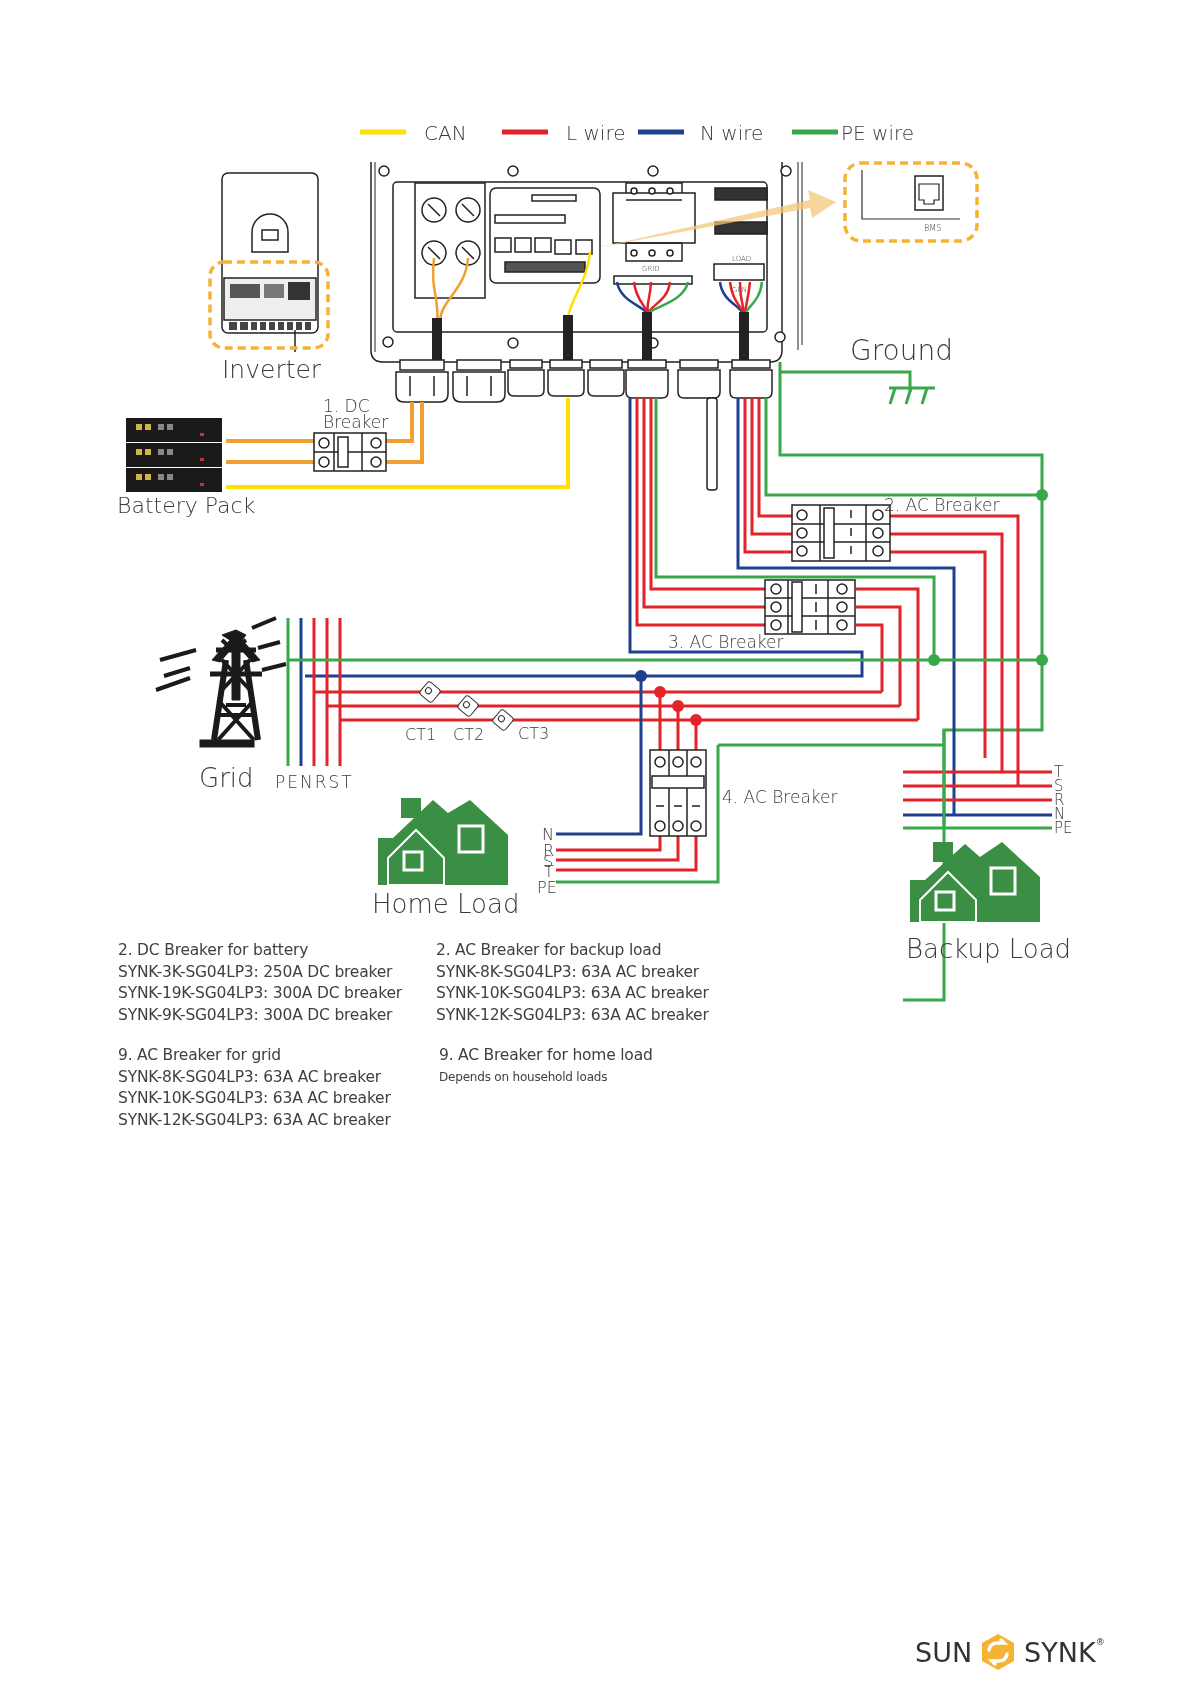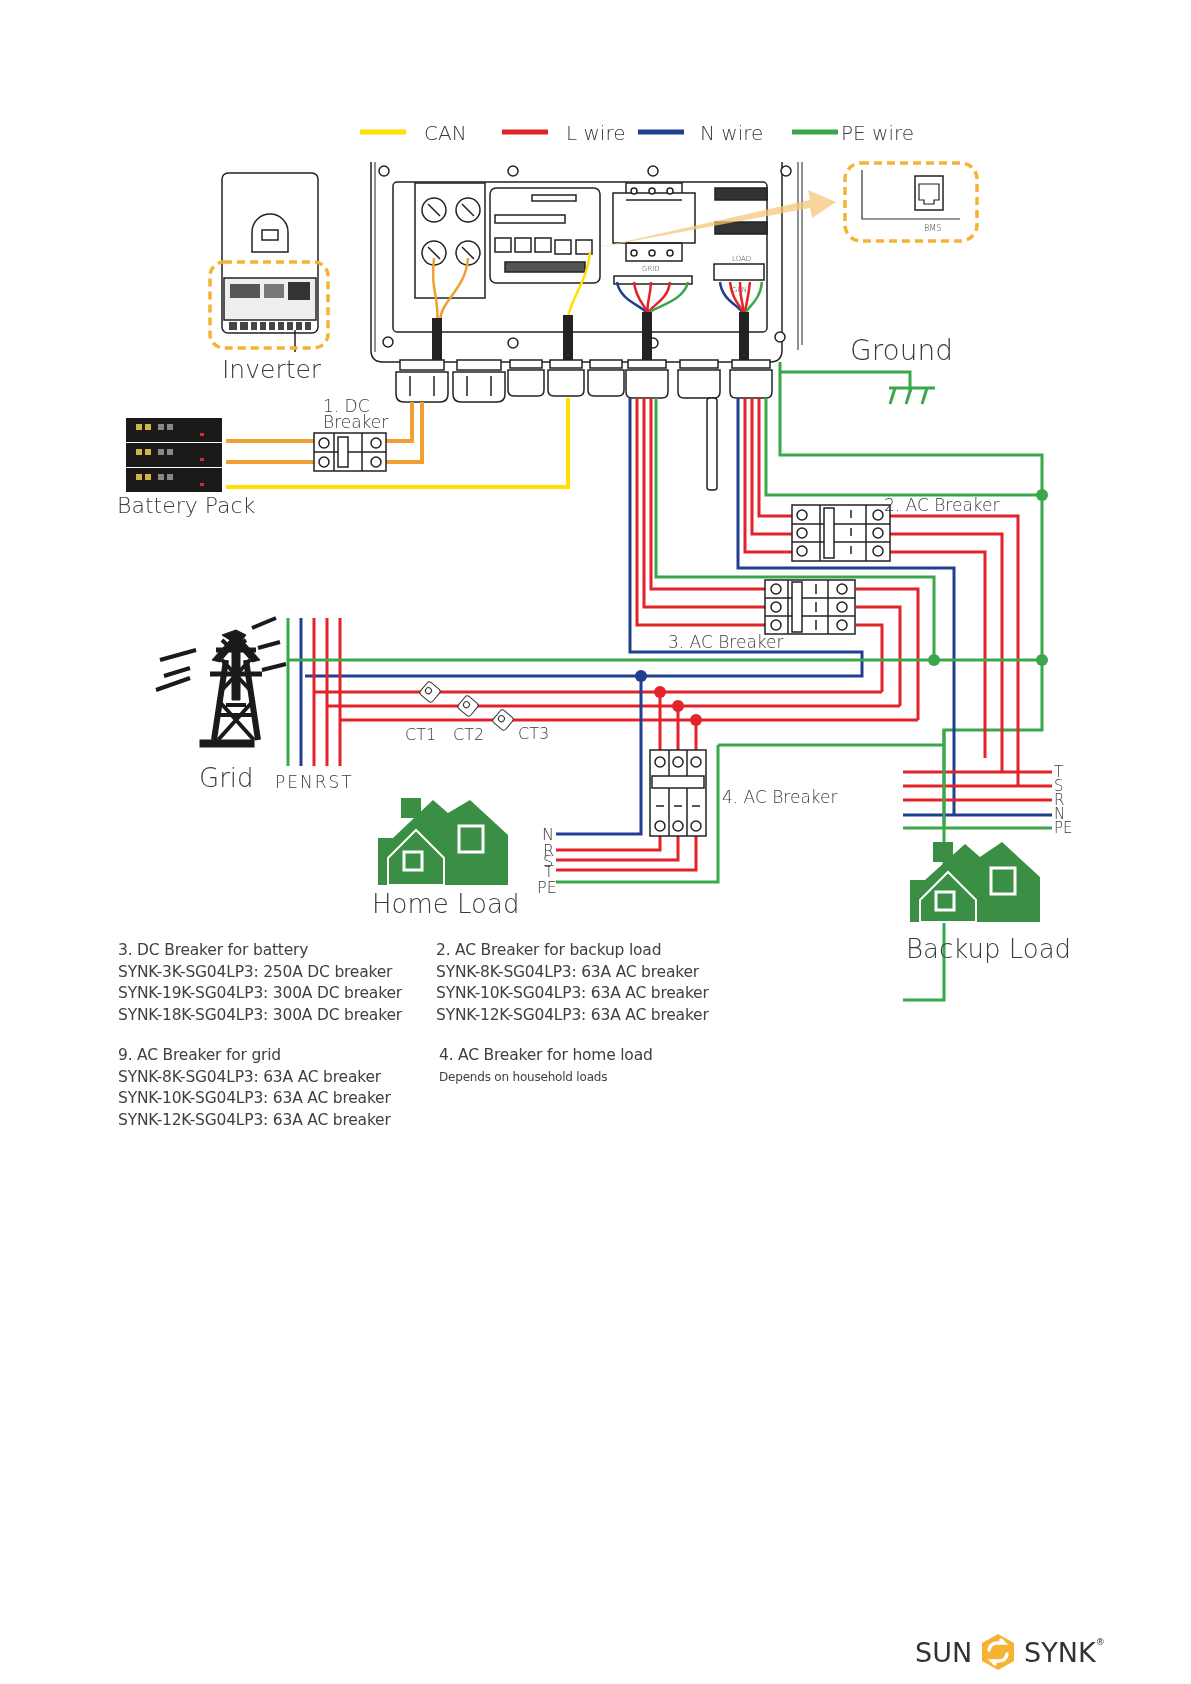--- a/index.html
+++ b/index.html
@@ -414,39 +414,39 @@
     <rect x="933" y="842" width="20" height="20"></rect>
     <path d="M910 880 H925 L965 844 L980 857 L1002 842 L1040 877 V922 H910 Z"></path>
     <path d="M920 900 L948 872 L976 900 V922 H920 Z" fill="#3a8f45" stroke="#fff" stroke-width="2"></path>
     <rect x="936" y="892" width="18" height="18" fill="none" stroke="#fff" stroke-width="3"></rect>
     <rect x="991" y="868" width="24" height="26" fill="none" stroke="#fff" stroke-width="3"></rect>
   </g>
   <text class="lbl" x="906" y="958" font-size="26">Backup Load</text>
 </svg>
 
 <div class="notes" style="left:118px; top:940px;">
-  <div>3. DC Breaker for battery</div>
+  <div>2. DC Breaker for battery</div>
   <div>SYNK-3K-SG04LP3: 250A DC breaker</div>
   <div>SYNK-19K-SG04LP3: 300A DC breaker</div>
-  <div>SYNK-18K-SG04LP3: 300A DC breaker</div>
+  <div>SYNK-9K-SG04LP3: 300A DC breaker</div>
 </div>
 <div class="notes" style="left:436px; top:940px;">
   <div>2. AC Breaker for backup load</div>
   <div>SYNK-8K-SG04LP3: 63A AC breaker</div>
   <div>SYNK-10K-SG04LP3: 63A AC breaker</div>
   <div>SYNK-12K-SG04LP3: 63A AC breaker</div>
 </div>
 <div class="notes" style="left:118px; top:1045px;">
   <div>9. AC Breaker for grid</div>
   <div>SYNK-8K-SG04LP3: 63A AC breaker</div>
   <div>SYNK-10K-SG04LP3: 63A AC breaker</div>
   <div>SYNK-12K-SG04LP3: 63A AC breaker</div>
 </div>
 <div class="notes" style="left:439px; top:1045px;">
-  <div>4. AC Breaker for home load</div>
+  <div>9. AC Breaker for home load</div>
   <div class="small">Depends on household loads</div>
 </div>
 
 <div class="logo">
   <span>SUN</span>
   <svg width="40" height="40" viewBox="0 0 40 40" style="margin:0 6px;">
     <path d="M20 2 L36 11 V29 L20 38 L4 29 V11 Z" fill="#f5b233"></path>
     <path d="M11 18 Q12 11 20 11 H26 L23 8 M29 22 Q28 29 20 29 H14 L17 32" fill="none" stroke="#fff" stroke-width="3.5" stroke-linecap="round"></path>
   </svg>
   <span>SYNK</span>

